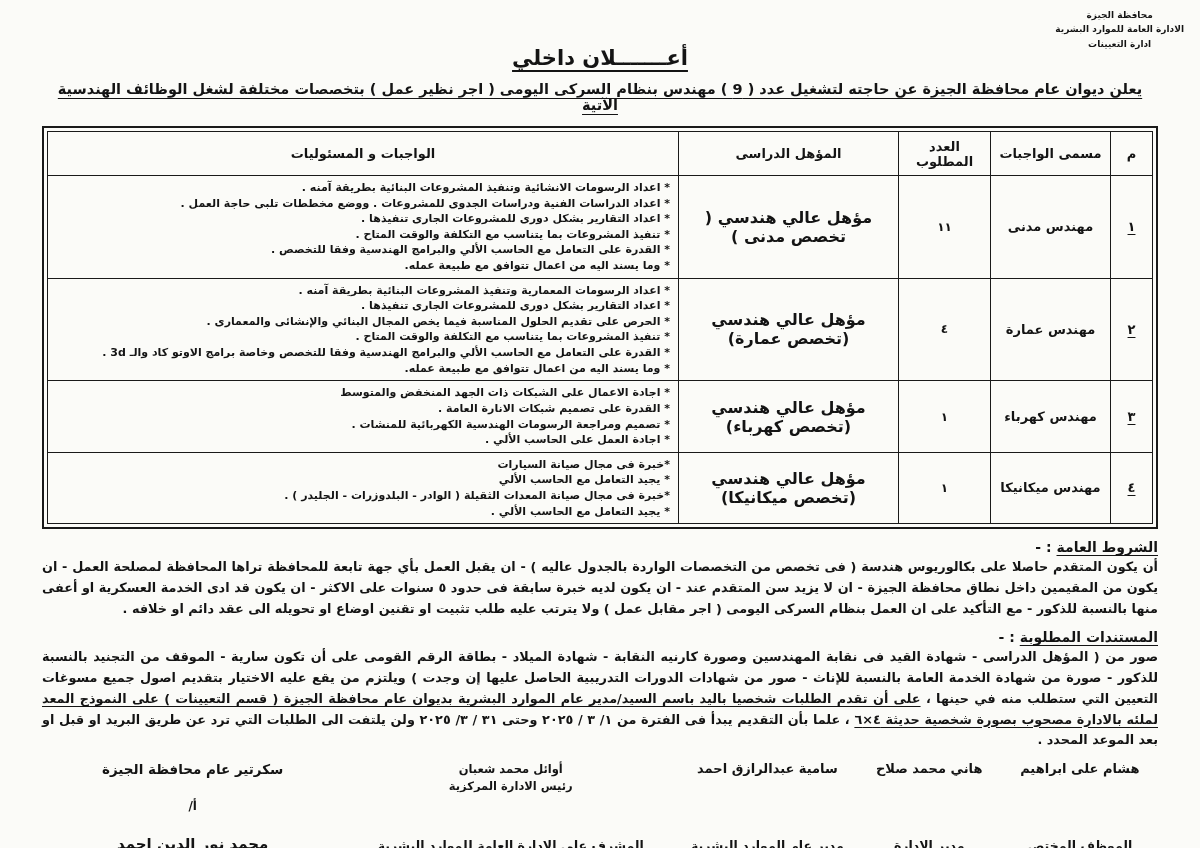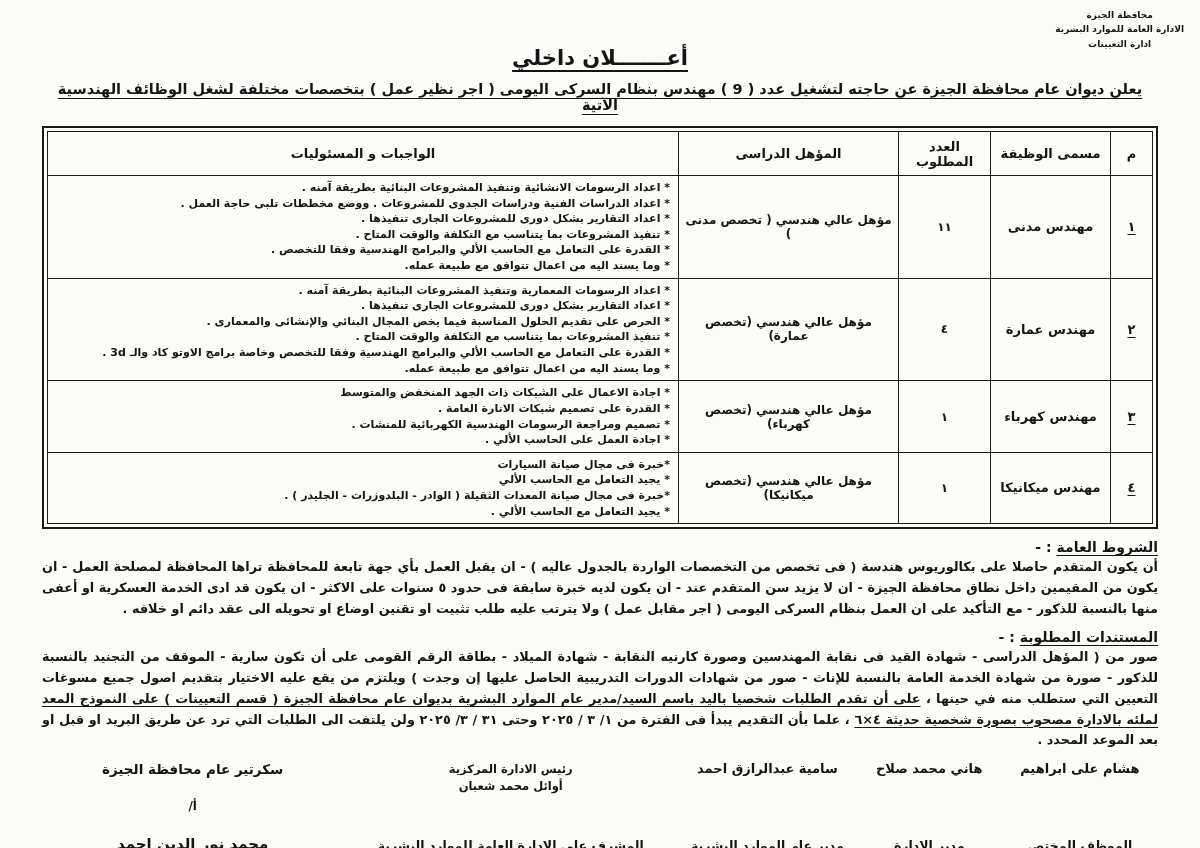--- a/index.html
+++ b/index.html
@@ -68,21 +68,21 @@
     box-sizing: border-box;
   }
   th {
     font-size: 13px;
     height: 44px;
     text-align: center;
   }
   td { font-size: 12px; text-align: center; }
   td.num  { font-size: 13px; text-decoration: underline; text-underline-offset: 3px; }
   td.job  { font-size: 13px; }
-  td.qual { font-size: 12px; }
+  td.qual { font-size: 16px; }
   td.duties {
     text-align: right;
     font-size: 11px;
     line-height: 1.42;
     white-space: pre-line;
     padding: 4px 8px;
     vertical-align: middle;
   }
   tr.r-tall  td { height: 101px; margin-top: 28px; }
   tr.r-short td { height: 64px; }
@@ -142,21 +142,21 @@
       <colgroup>
         <col style="width:42px">
         <col style="width:120px">
         <col style="width:92px">
         <col style="width:220px">
         <col>
       </colgroup>
       <thead>
         <tr>
           <th>م</th>
-          <th>مسمى الوظيفة</th>
+          <th>مسمى الواجبات</th>
           <th>العدد المطلوب</th>
           <th>المؤهل الدراسى</th>
           <th>الواجبات و المسئوليات</th>
         </tr>
       </thead>
       <tbody>
         <tr class="r-tall">
           <td class="num">١</td>
           <td class="job">مهندس مدنى</td>
           <td class="count">١١</td>
@@ -232,22 +232,22 @@
       <div class="sig-role">مدير الادارة</div>
     </div>
 
     <div class="sig-col c3">
       <div class="sig-name">سامية عبدالرازق احمد</div>
       <div class="sig-role">مدير عام الموارد البشرية</div>
     </div>
 
     <div class="sig-col c4">
       <div>
+        <div class="sig-top-line">أوائل محمد شعبان</div>
         <div class="sig-top-line">رئيس الادارة المركزية</div>
-        <div class="sig-top-line">أوائل محمد شعبان</div>
       </div>
       <div class="sig-role">المشرف على الادارة العامة للموارد البشرية</div>
     </div>
 
     <div class="sig-col c5">
       <div class="sig-title">سكرتير عام محافظة الجيزة</div>
       <div class="sig-prefix">أ/</div>
       <div class="sig-big-name">محمد نور الدين احمد</div>
     </div>
 

